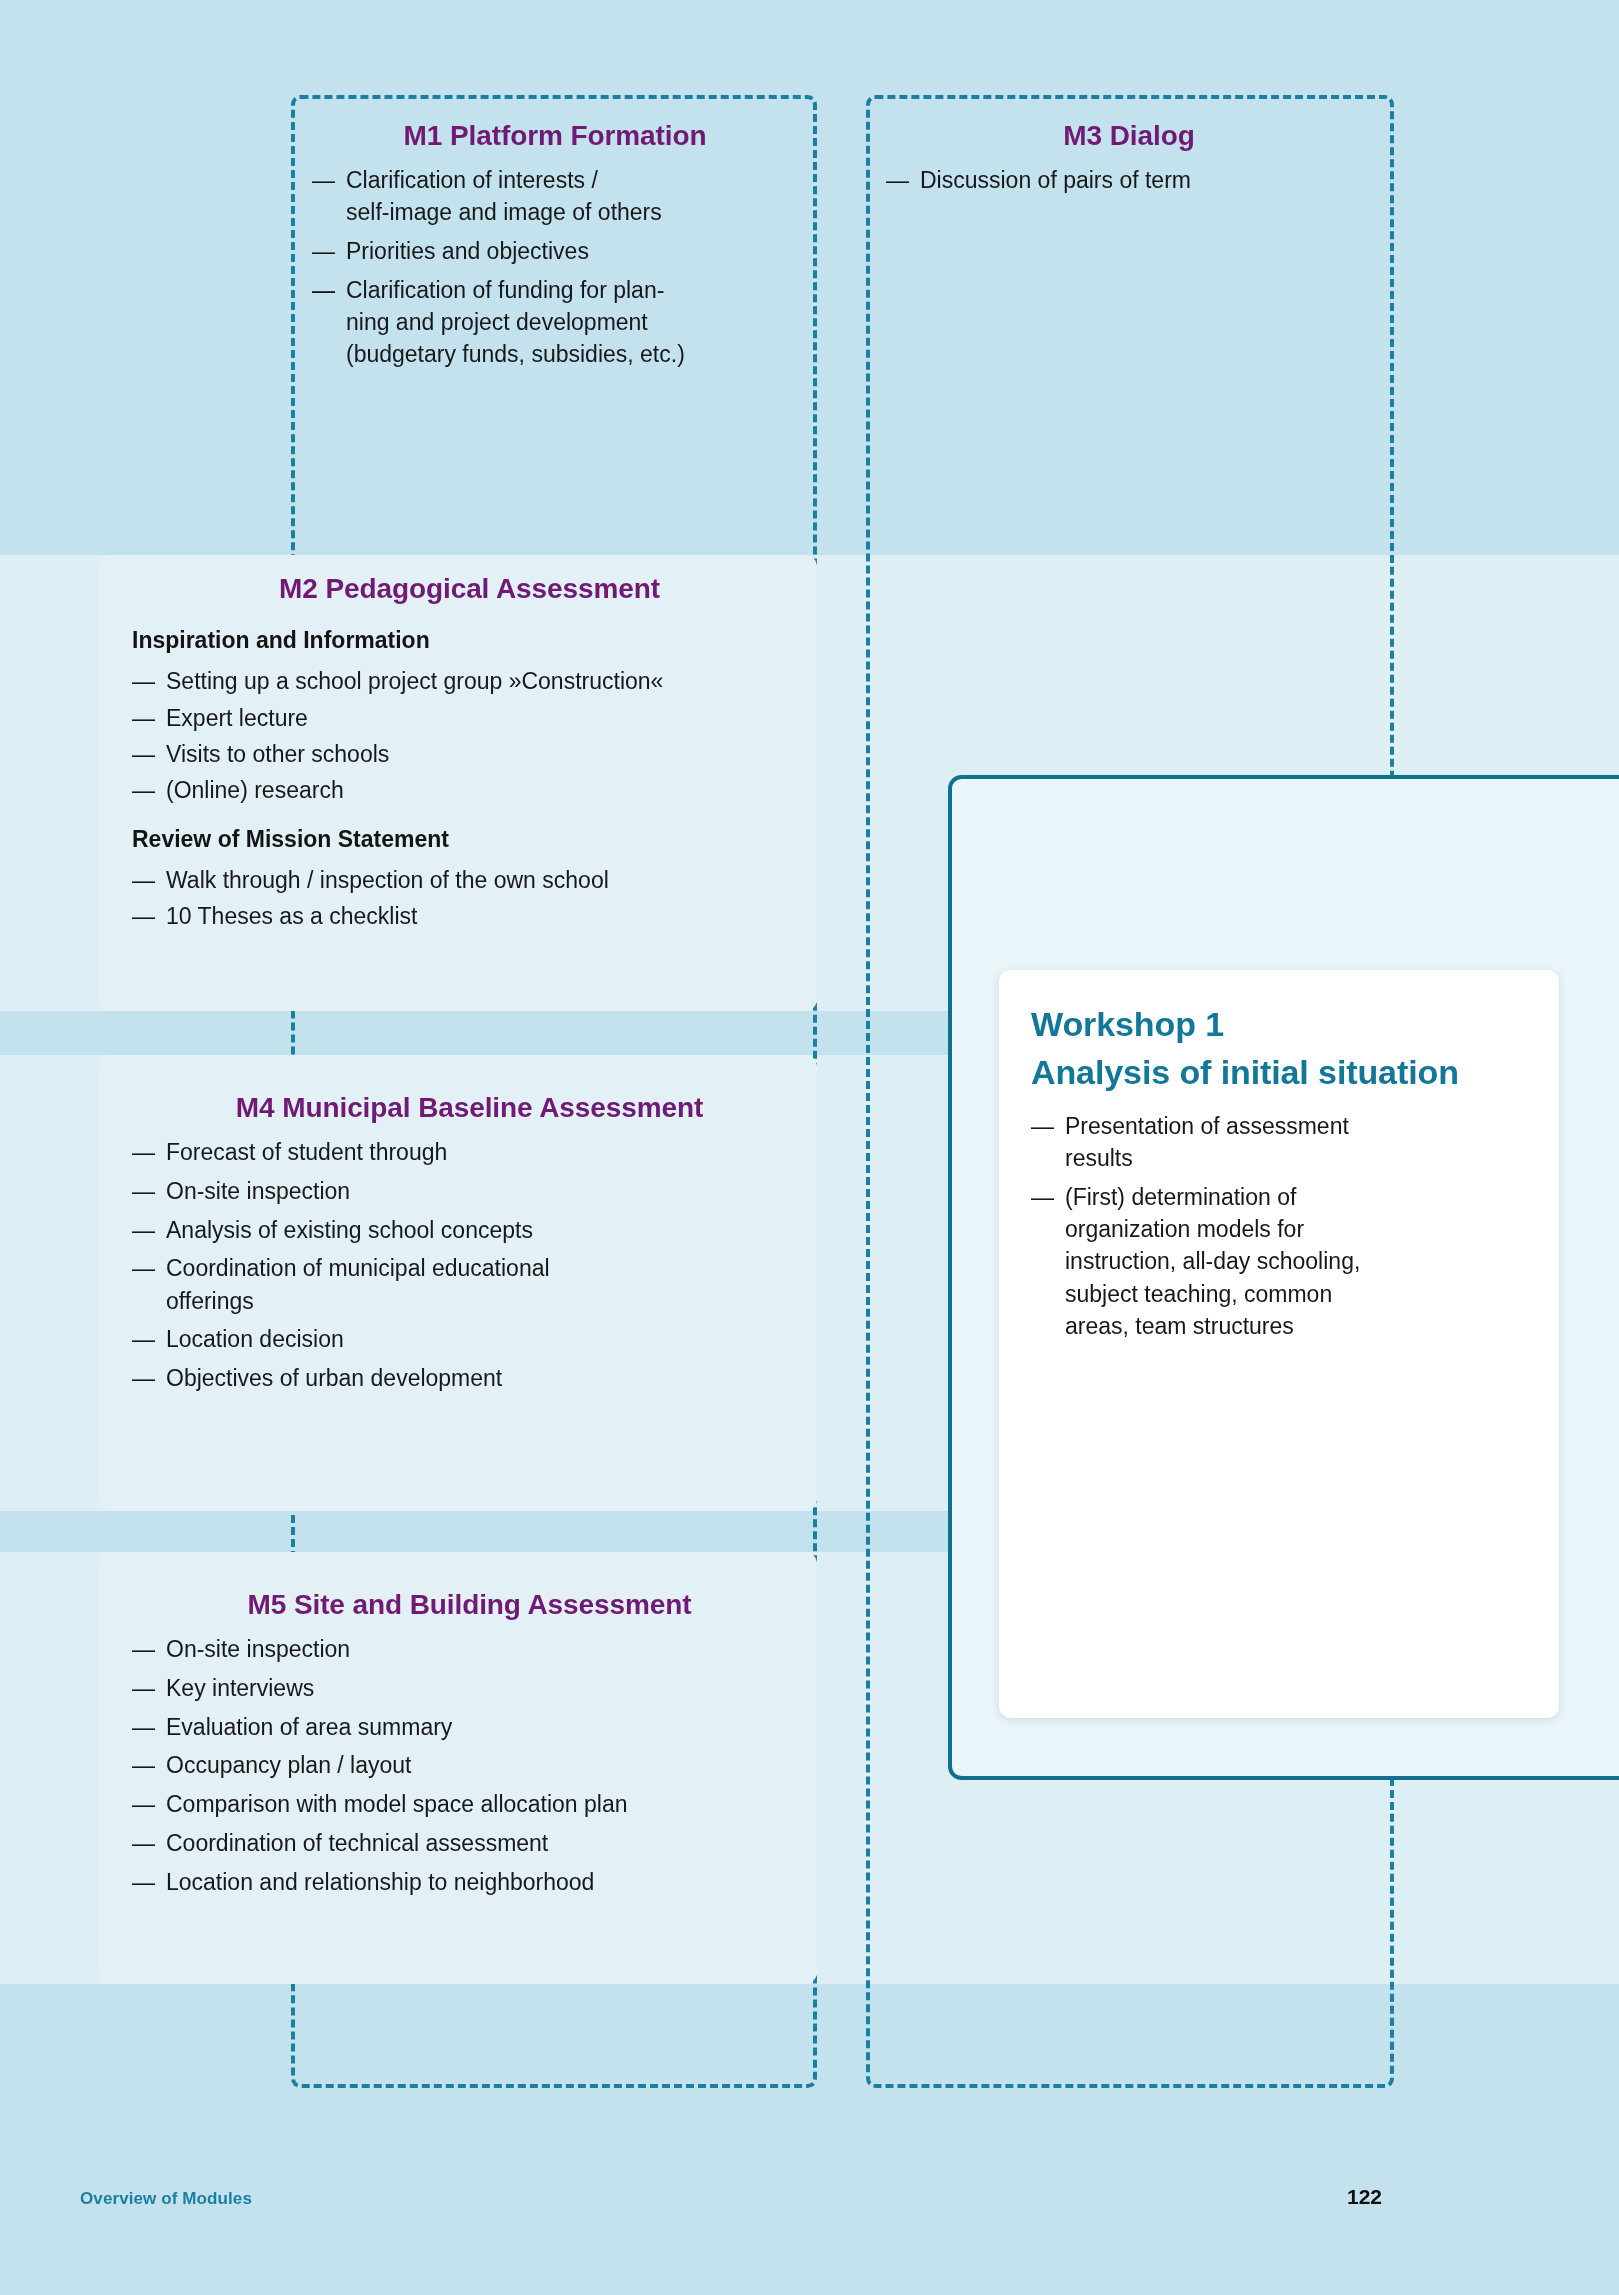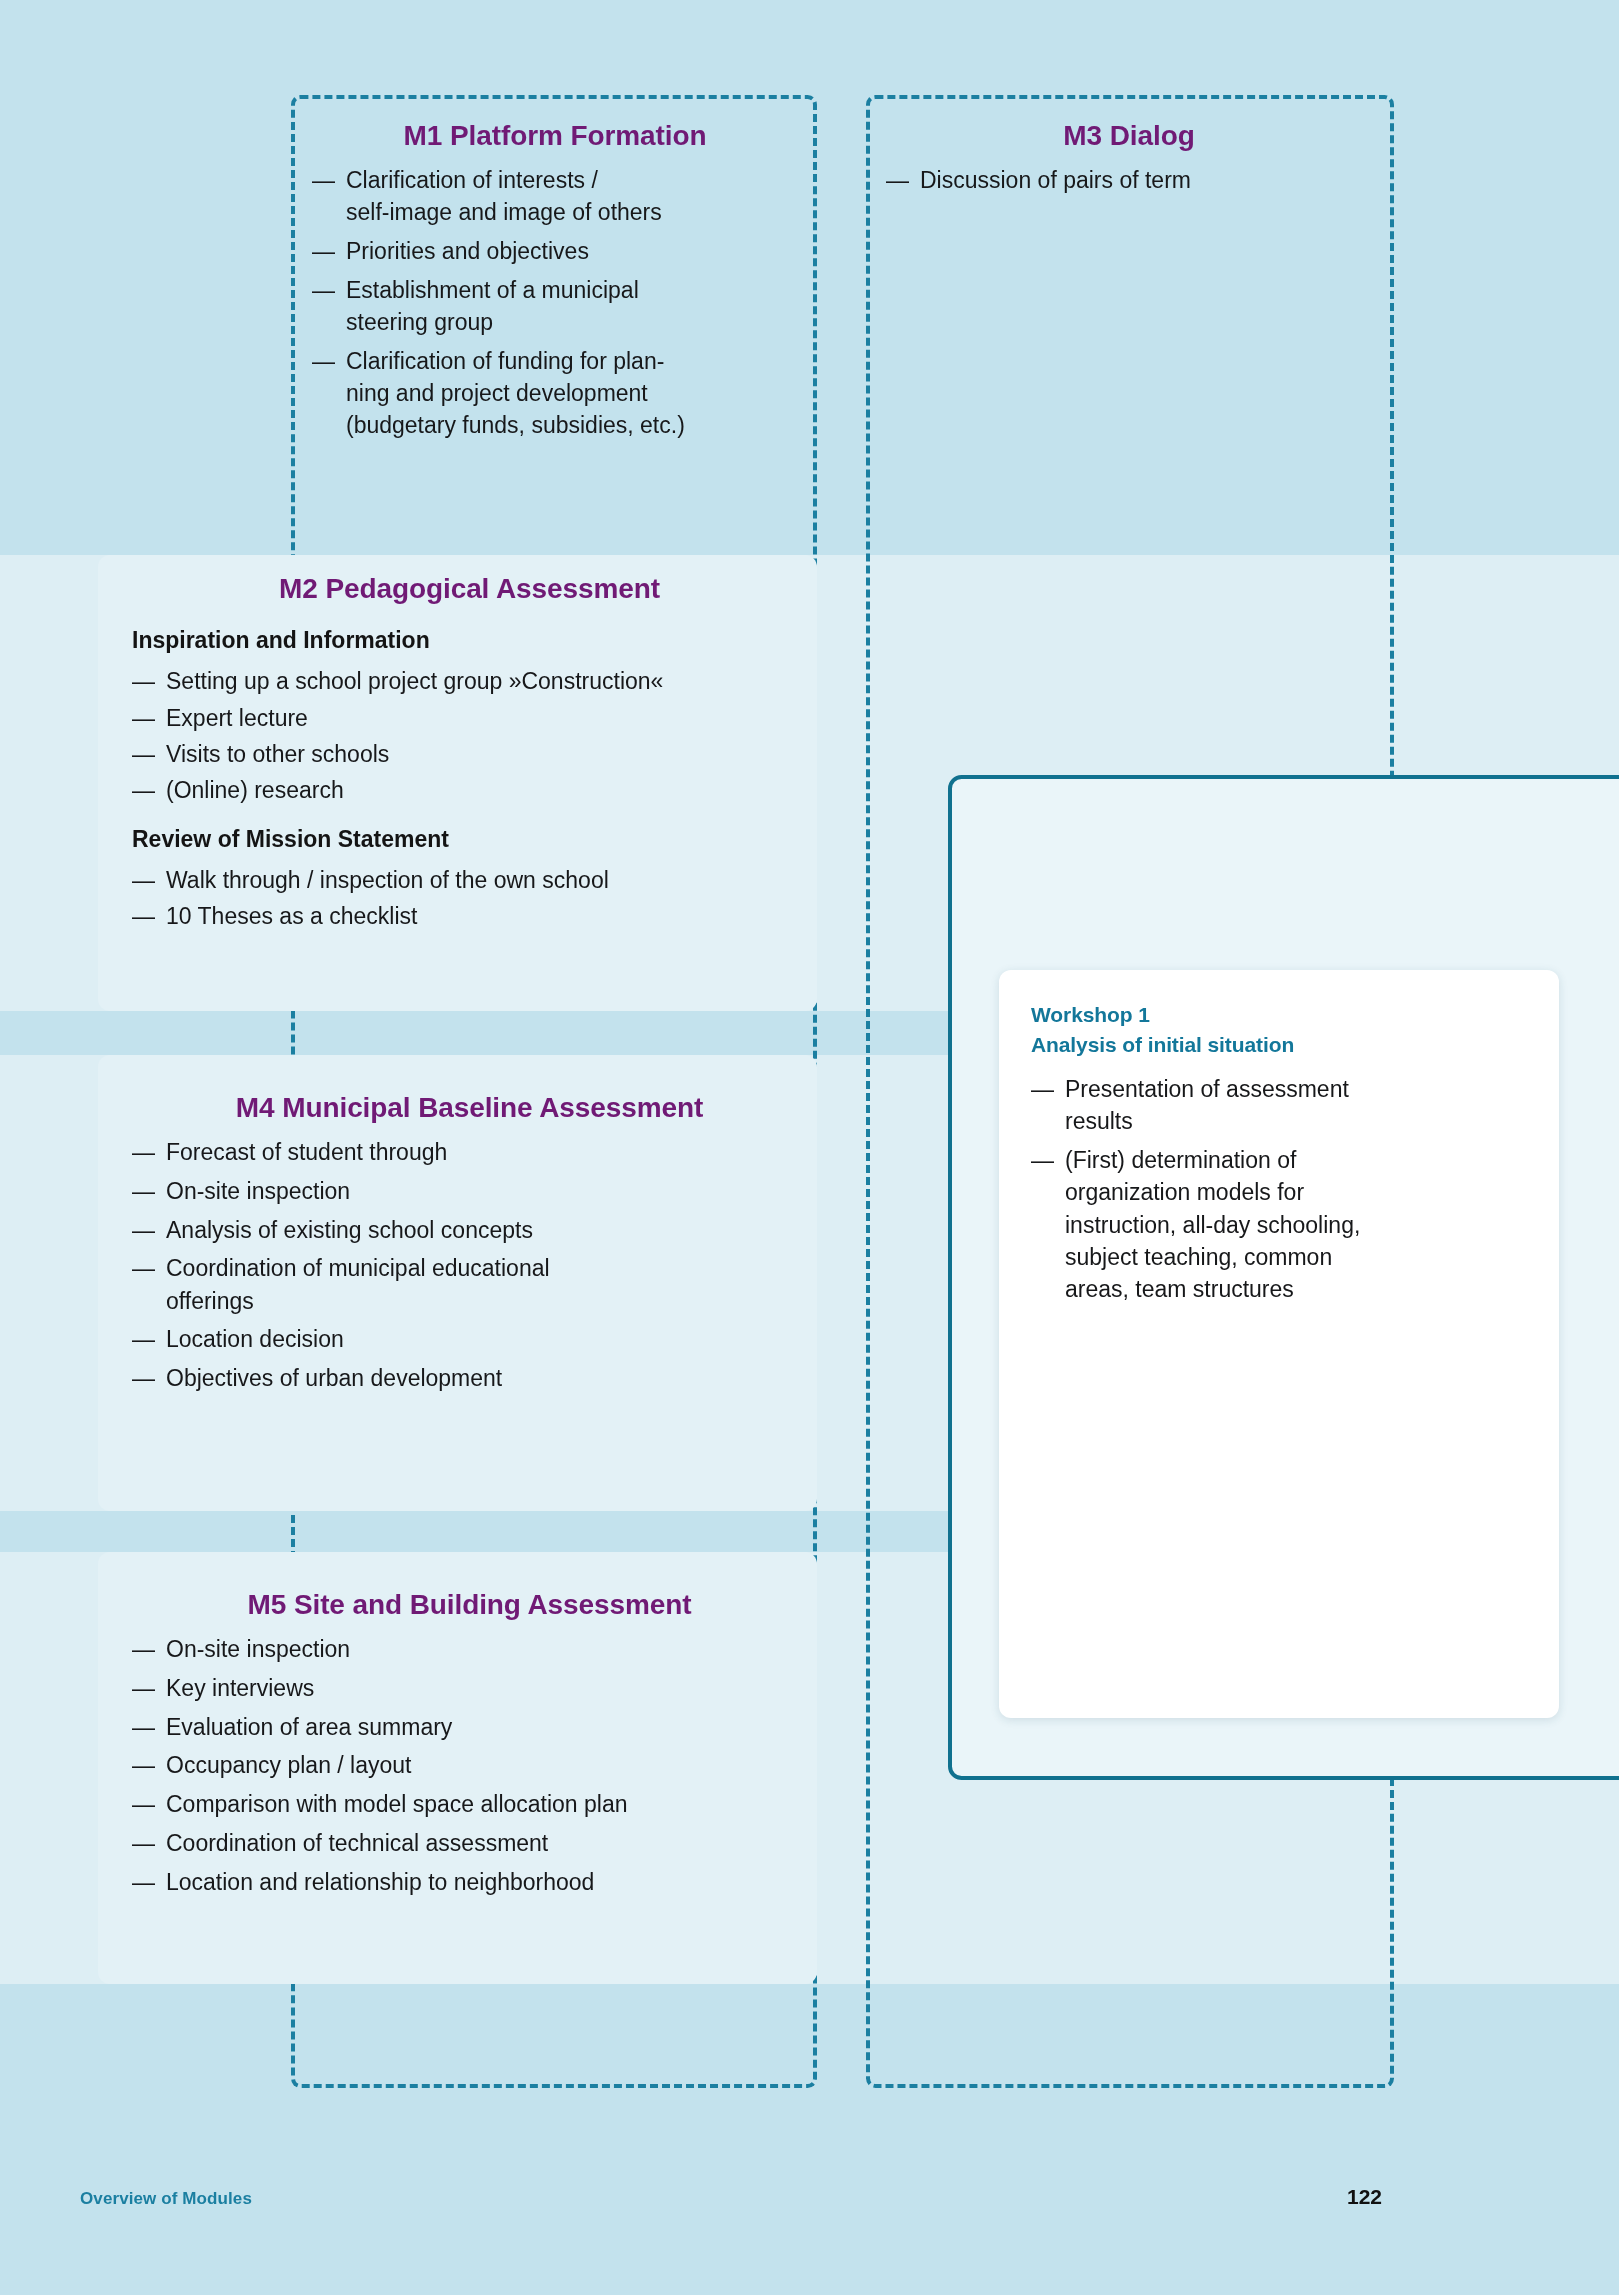--- a/index.html
+++ b/index.html
@@ -55,21 +55,21 @@
     color:#701a75;
     font-weight:bold;
     font-size:28px;
     line-height:1.30;
     letter-spacing:-0.1px;
     text-align:center;
   }
   .wtitle{
     color:#13779a;
     font-weight:bold;
-    font-size:21px;
+    font-size:34px;
     line-height:1.42;
     letter-spacing:-0.1px;
   }
   .subhead{
     color:#141414;
     font-weight:bold;
     font-size:23px;
     line-height:1.35;
     margin-top:17.5px;
     margin-bottom:2.7px;
@@ -134,22 +134,21 @@
   <div class="panel" style="left:98px;top:1552px;width:719px;height:432px;"></div>
 
   <div class="solid" style="left:948px;top:775px;width:742px;height:1005px;"></div>
 
   <div class="mbody" style="left:312px;top:118px;width:486px;">
     <div class="mtitle">M1 Platform Formation</div>
     <ul class="items">
       <li><span class="dash">—</span><span style="white-space: pre-line;">Clarification of interests /
 self-image and image of others</span></li>
       <li><span class="dash">—</span><span>Priorities and objectives</span></li>
-      <li><span class="dash">—</span><span style="white-space: pre-line;">Establishment of a municipal
-steering group</span></li>
+      <li><span class="dash">—</span></li>
       <li><span class="dash">—</span><span style="white-space: pre-line;">Clarification of funding for plan-
 ning and project development
 (budgetary funds, subsidies, etc.)</span></li>
     </ul>
   </div>
 
   <div class="mbody" style="left:886px;top:118px;width:486px;">
     <div class="mtitle">M3 Dialog</div>
     <ul class="items">
       <li><span class="dash">—</span><span>Discussion of pairs of term</span></li>

